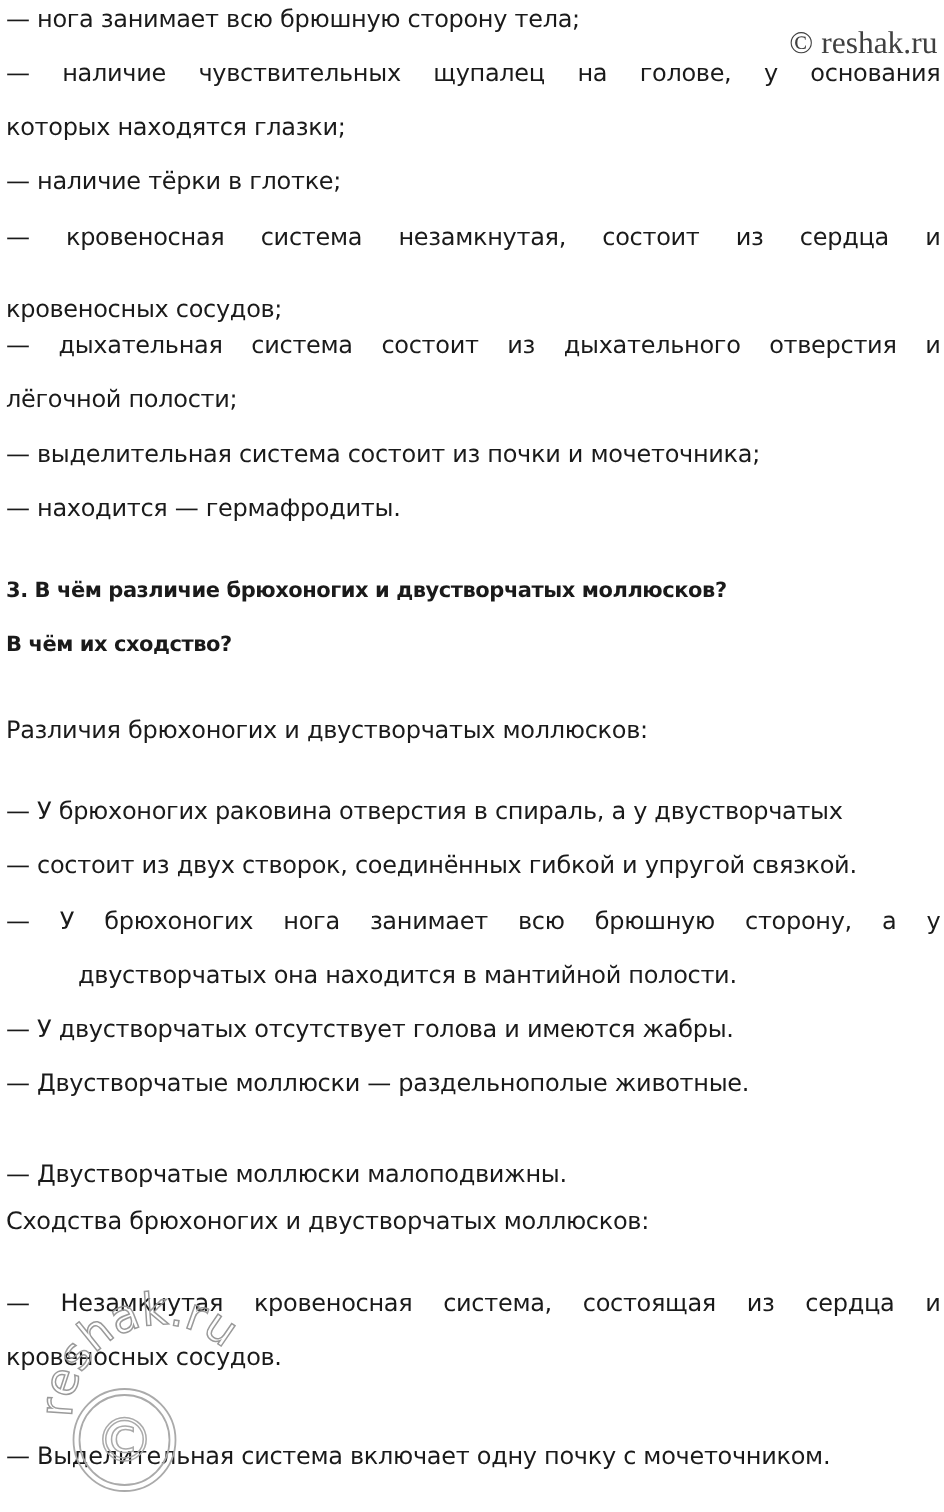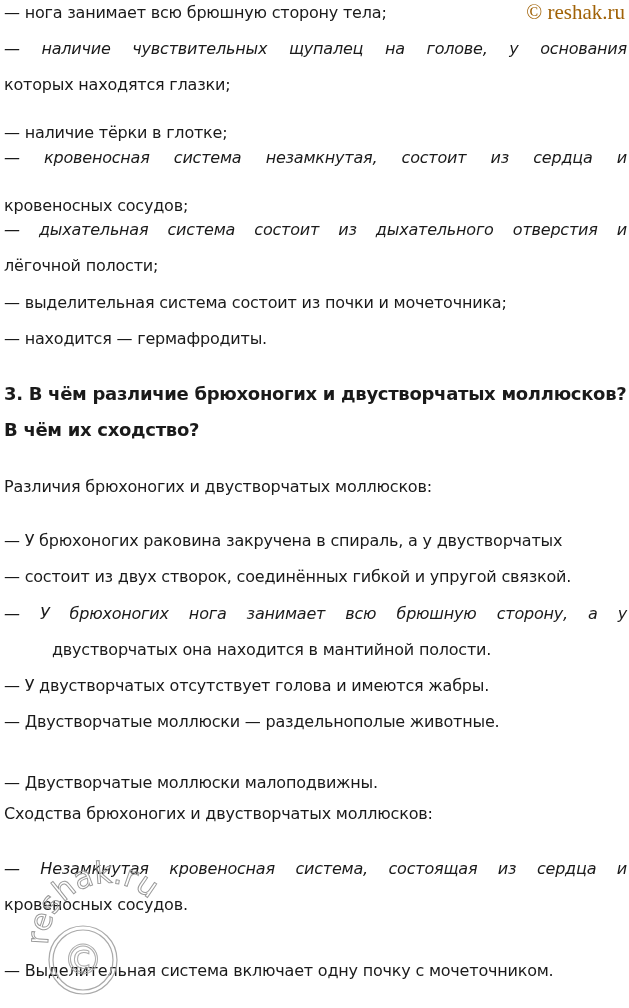--- a/index.html
+++ b/index.html
@@ -6,48 +6,48 @@
   body {
     width: 629px; height: 1008px; overflow: hidden; position: relative;
     font-family: "DejaVu Sans", sans-serif; color: #1a1a1a;
   }
   .page { position: absolute; left: 0; top: 0; width: 629px; }
   .line {
     position: absolute; left: 4px; right: 2px;
     font-size: 16px; line-height: 22px; white-space: nowrap;
     letter-spacing: -0.2px;
   }
-  .just { text-align: justify; text-align-last: justify; white-space: normal; font-style: italic; }
-  .bold { font-weight: bold; font-size: 18px; letter-spacing: -0.3px; }
+  .just { text-align: justify; text-align-last: justify; white-space: normal; }
+  .bold { font-weight: bold; font-size: 14px; letter-spacing: -0.3px; }
   .logo {
-    position: absolute; right: 4px; top: 0px;
-    font-family: "Liberation Serif", serif; font-size: 21px; color: #a16207;
+    position: absolute; right: 4px; top: 16px;
+    font-family: "Liberation Serif", serif; font-size: 21px; color: #404040;
   }
   .wm { position: absolute; left: 28px; top: 850px; width: 160px; height: 160px; pointer-events: none; }
 </style>
 </head>
 <body>
 
 <div class="page">
   <div class="logo">© reshak.ru</div>
   <div id="lines">
       <div class="line" style="top: 2px;">—  нога занимает всю брюшную сторону тела;</div>
       <div class="line just" style="top: 38px;">— наличие чувствительных щупалец на голове, у основания</div>
       <div class="line" style="top: 74px;">которых находятся глазки;</div>
-      <div class="line" style="top: 110px; margin-top: 12px;">—  наличие тёрки в глотке;</div>
+      <div class="line" style="top: 110px;">—  наличие тёрки в глотке;</div>
       <div class="line just" style="top: 147px;">— кровеносная система незамкнутая, состоит из сердца и</div>
       <div class="line" style="top: 195px;">кровеносных сосудов;</div>
       <div class="line just" style="top: 219px;">— дыхательная система состоит из дыхательного отверстия и</div>
       <div class="line" style="top: 255px;">лёгочной полости;</div>
       <div class="line" style="top: 292px;">—  выделительная система состоит из почки и мочеточника;</div>
       <div class="line" style="top: 328px;">—  находится — гермафродиты.</div>
       <div class="line bold" style="top: 383px;">3. В чём различие брюхоногих и двустворчатых моллюсков?</div>
       <div class="line bold" style="top: 419px;">В чём их сходство?</div>
       <div class="line" style="top: 476px;">Различия брюхоногих и двустворчатых моллюсков:</div>
-      <div class="line" style="top: 530px;">—  У брюхоногих раковина закручена в спираль, а у двустворчатых</div>
+      <div class="line" style="top: 530px;">—  У брюхоногих раковина отверстия в спираль, а у двустворчатых</div>
       <div class="line" style="top: 566px;">— состоит из двух створок, соединённых гибкой и упругой связкой.</div>
       <div class="line just" style="top: 603px;">— У брюхоногих нога занимает всю брюшную сторону, а у</div>
       <div class="line" style="top: 639px; margin-left: 48px;">двустворчатых она находится в мантийной полости.</div>
       <div class="line" style="top: 675px;">—  У двустворчатых отсутствует голова и имеются жабры.</div>
       <div class="line" style="top: 711px;">—  Двустворчатые моллюски — раздельнополые животные.</div>
       <div class="line" style="top: 748px; margin-top: 24px;">—  Двустворчатые моллюски малоподвижны.</div>
       <div class="line" style="top: 803px;">Сходства брюхоногих и двустворчатых моллюсков:</div>
       <div class="line just" style="top: 858px;">— Незамкнутая кровеносная система, состоящая из сердца и</div>
       <div class="line" style="top: 894px;">кровеносных сосудов.</div>
       <div class="line" style="top: 960px;">—  Выделительная система включает одну почку с мочеточником.</div>

